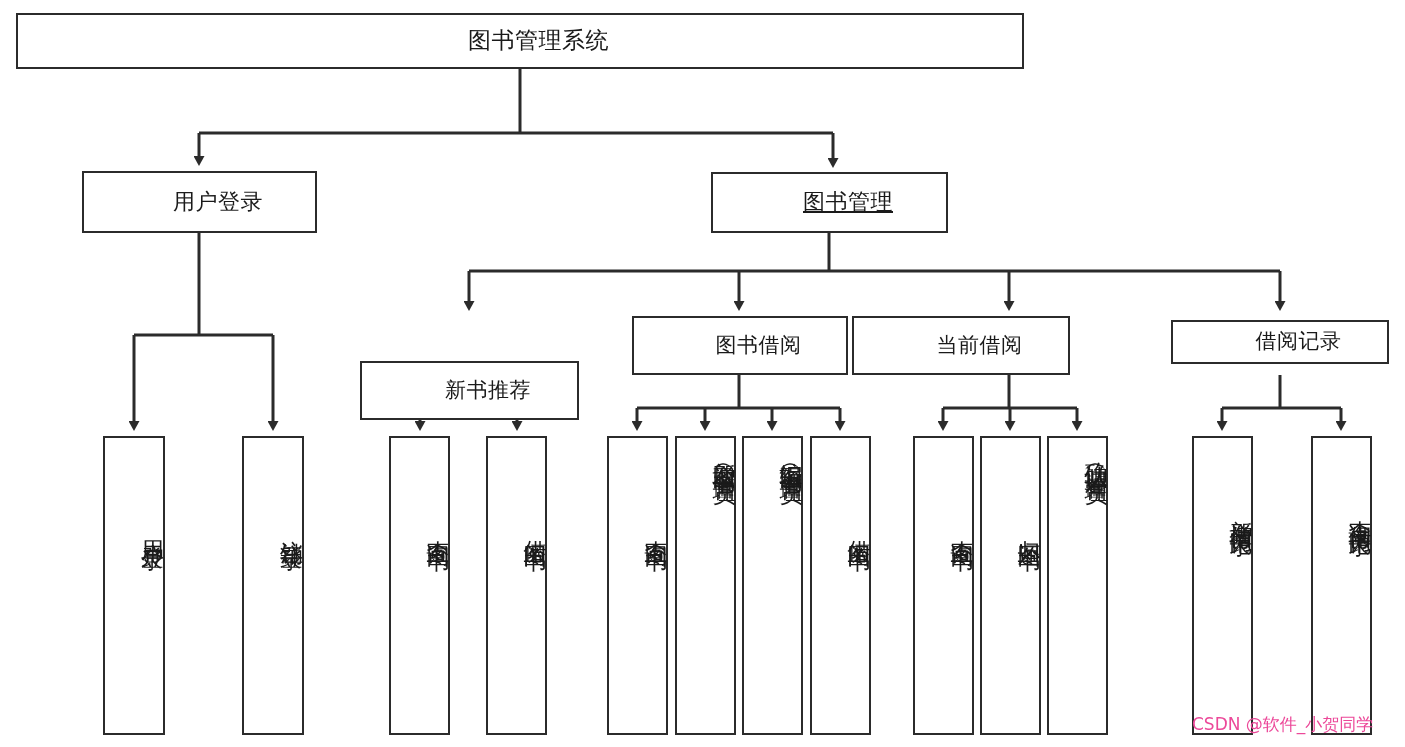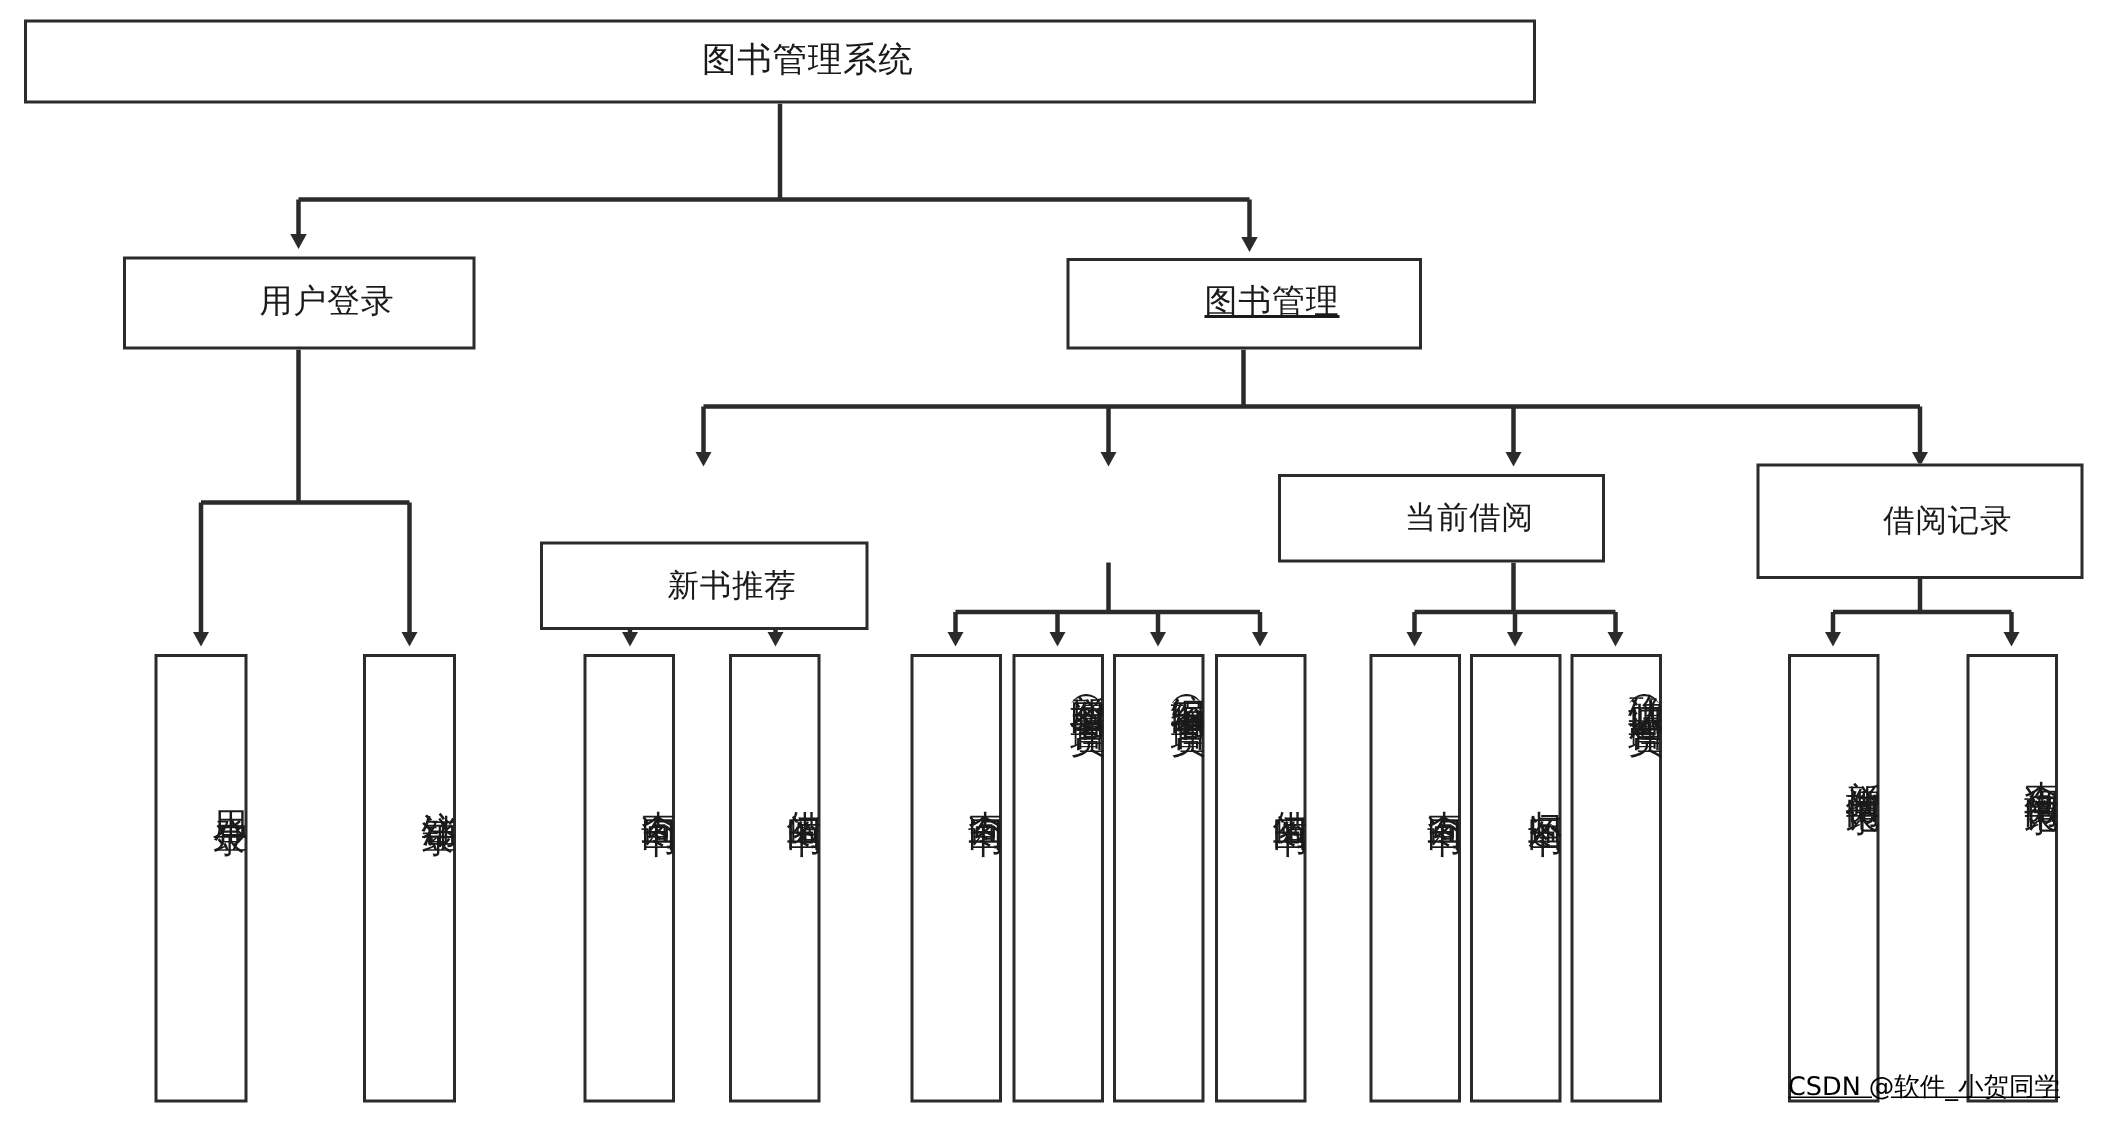--- a/index.html
+++ b/index.html
@@ -63,25 +63,24 @@
     white-space: nowrap;
   }
   .node.leaf.mid .lbl { margin-top: 78px; }
   .node.leaf.mid2 .lbl { margin-top: 58px; }
 
   #watermark {
     position: absolute;
     left: 1192px;
     top: 713px;
     font-size: 17px;
-    color: #000000;
+    color: #ec4899;
     white-space: nowrap;
     z-index: 3;
     font-family: "DejaVu Sans", "Liberation Sans", sans-serif;
-    text-decoration: underline;
   }
 </style>
 </head>
 <body>
 
 <div id="canvas">
 
   <svg id="edges" viewBox="0 0 1405 747" xmlns="http://www.w3.org/2000/svg">
     <defs>
       <marker id="arrow" markerWidth="10" markerHeight="11" refX="1" refY="5.5" orient="auto" markerUnits="userSpaceOnUse">
@@ -139,24 +138,27 @@
   <div class="node lvl2" style="left:82px; top:171px; width:235px; height:62px;">
     <span class="lbl">用户登录</span>
   </div>
   <div class="node lvl2" style="left:711px; top:172px; width:237px; height:61px;text-decoration:underline;">
     <span class="lbl">图书管理</span>
   </div>
 
   <div class="node lvl3" style="left:360px; top:316px; width:219px; height:59px;margin-top:45px;">
     <span class="lbl">新书推荐</span>
   </div>
+  <div class="node lvl3" style="left:632px; top:316px; width:216px; height:59px;">
+    <span class="lbl">图书借阅</span>
+  </div>
   <div class="node lvl3" style="left:852px; top:316px; width:218px; height:59px;">
     <span class="lbl">当前借阅</span>
   </div>
-  <div class="node lvl3" style="left:1171px; top:309px; width:218px; height:77px;">
+  <div class="node lvl3" style="left:1171px; top:320px; width:218px; height:44px;">
     <span class="lbl">借阅记录</span>
   </div>
 
   <div class="node leaf mid" style="left:103px; top:436px; width:62px; height:299px;">
     <span class="lbl">用户登录</span>
   </div>
   <div class="node leaf mid" style="left:242px; top:436px; width:62px; height:299px;">
     <span class="lbl">注销登录</span>
   </div>
 

